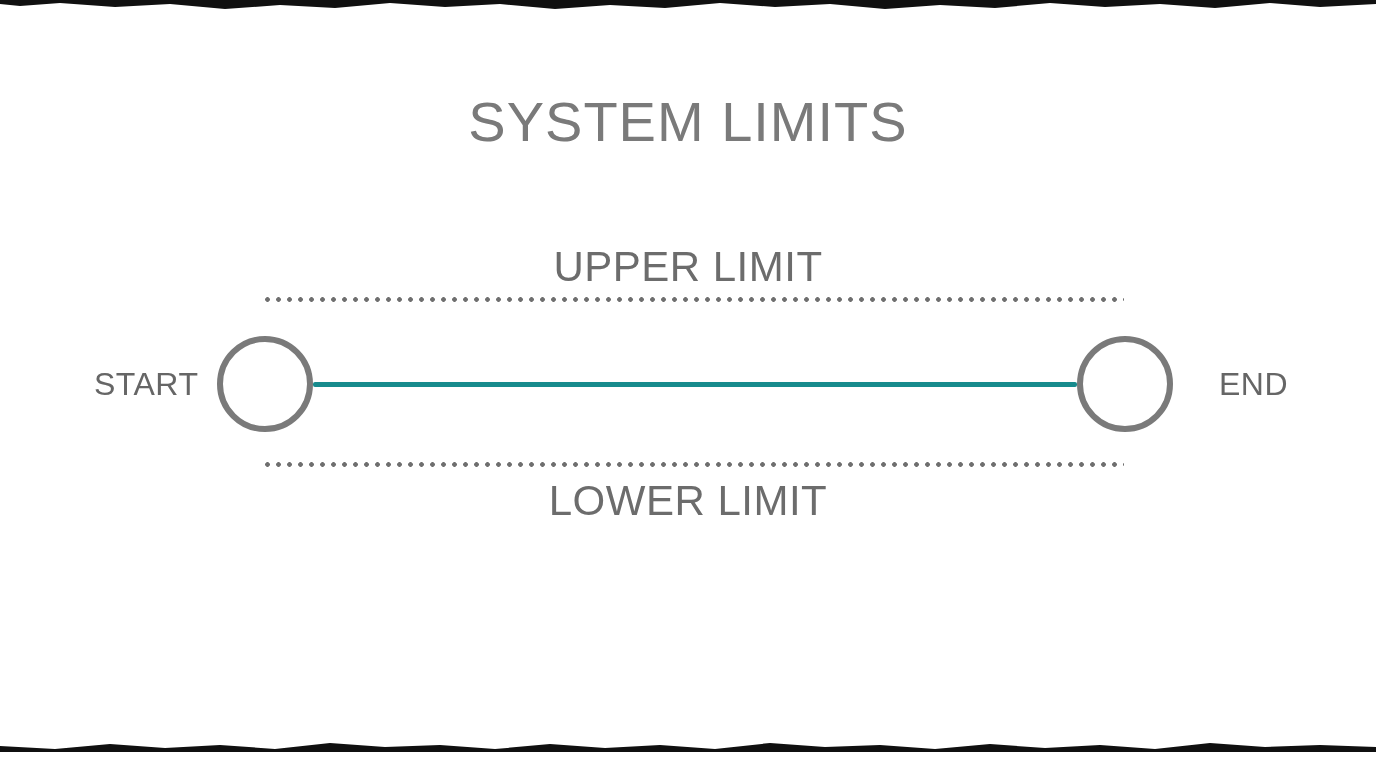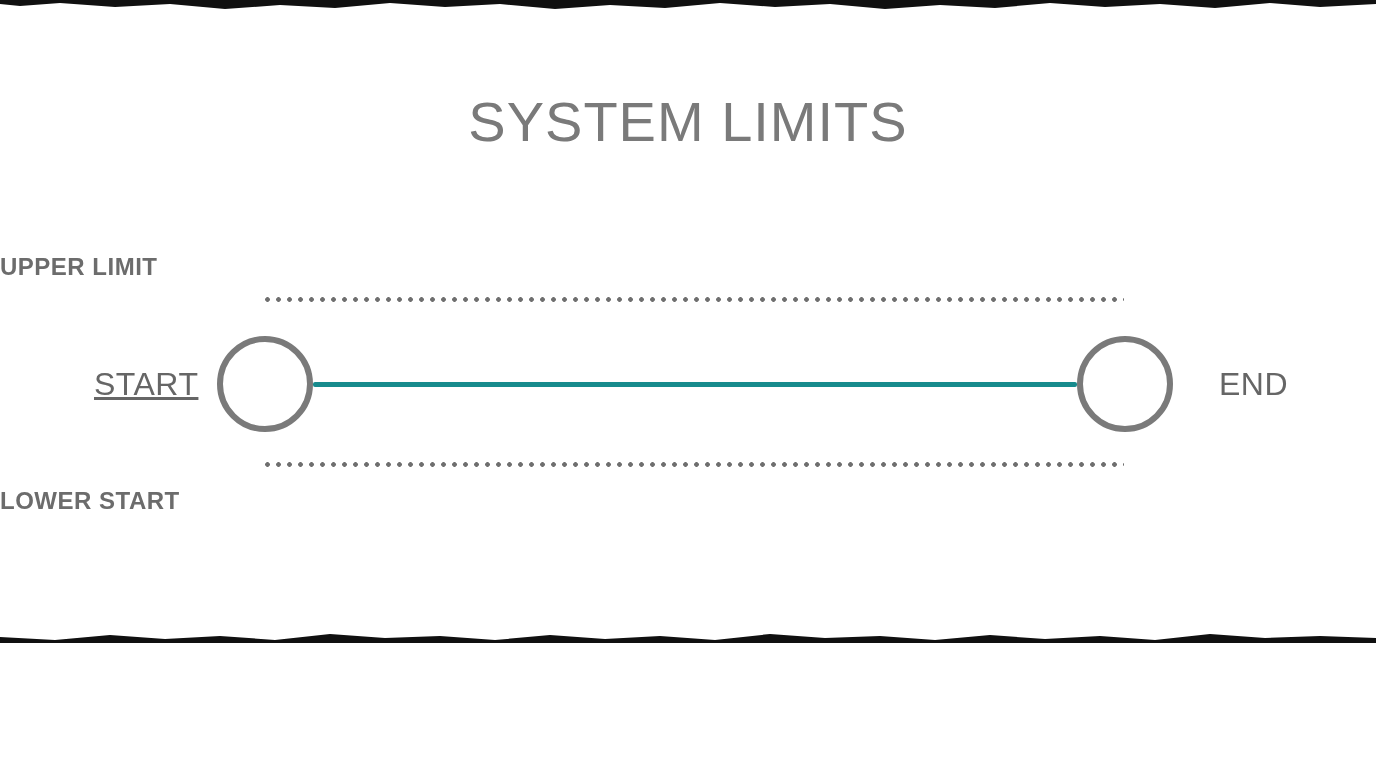--- a/index.html
+++ b/index.html
@@ -4,21 +4,21 @@
 <style>
   html, body {
     margin: 0;
     padding: 0;
     background: #ffffff;
     font-family: "Liberation Sans", sans-serif;
   }
   .canvas {
     position: relative;
     width: 1376px;
-    height: 643px;
+    height: 752px;
     background: var(--background, #ffffff);
     overflow: hidden;
   }
   .edge {
     position: absolute;
     left: 0;
     width: 1376px;
     display: block;
   }
   .edge.top { top: 0; height: 14px; }
@@ -34,27 +34,26 @@
     font-size: 56px;
     line-height: 56px;
     letter-spacing: 1px;
     color: var(--title-gray, #7a7a7a);
     white-space: nowrap;
   }
   .limit-label {
     position: absolute;
     left: 0;
     width: 100%;
-    text-align: left;
-    font-size: 24px;
+    text-align: center;
+    font-size: 42px;
     line-height: 34px;
     letter-spacing: 0.5px;
     color: var(--label-gray, #6c6c6c);
     white-space: nowrap;
-    font-weight: bold;
   }
   .limit-label.upper { top: 250px; }
   .limit-label.lower { top: 484px; }
 
   .dotted-line {
     position: absolute;
     left: 262px;
     width: 862px;
     height: 5px;
     background-image: radial-gradient(circle, var(--dot-gray, #6f6f6f) 2.1px, transparent 2.5px);
@@ -90,21 +89,21 @@
 
   .node-label {
     position: absolute;
     top: 366px;
     font-size: 32px;
     line-height: 36px;
     letter-spacing: 0.5px;
     color: var(--node-label-gray, #666666);
     white-space: nowrap;
   }
-  .node-label.start { left: 94px; text-decoration: underline; }
+  .node-label.start { left: 94px; }
   .node-label.end { left: 1219px; }
 </style>
 </head>
 <body>
 
 <div class="canvas">
 
   <svg class="edge top" viewBox="0 0 1376 14" preserveAspectRatio="none" aria-hidden="true">
     <polygon points="0,0 1376,0 1376,4 1320,7 1270,3 1215,8 1160,4 1105,7 1050,3 995,8 940,5 885,9 830,4 775,7 720,3 665,8 610,5 555,9 500,4 445,7 390,3 335,8 280,5 225,9 170,4 115,7 60,3 20,6 0,4"></polygon>
   </svg>
@@ -114,19 +113,19 @@
   <div class="limit-label upper">UPPER LIMIT</div>
   <div class="dotted-line upper"></div>
 
   <div class="node-label start">START</div>
   <div class="node-circle start"></div>
   <div class="connector"></div>
   <div class="node-circle end"></div>
   <div class="node-label end">END</div>
 
   <div class="dotted-line lower"></div>
-  <div class="limit-label lower">LOWER START</div>
+  <div class="limit-label lower">LOWER LIMIT</div>
 
   <svg class="edge bottom" viewBox="0 0 1376 12" preserveAspectRatio="none" aria-hidden="true">
     <polygon points="0,12 0,6 55,9 110,4 165,8 220,5 275,9 330,3 385,7 440,5 495,9 550,4 605,8 660,5 715,9 770,3 825,7 880,5 935,9 990,4 1045,8 1100,5 1155,9 1210,3 1265,7 1320,5 1376,7 1376,12"></polygon>
   </svg>
 
 </div>
 
 </body></html>

